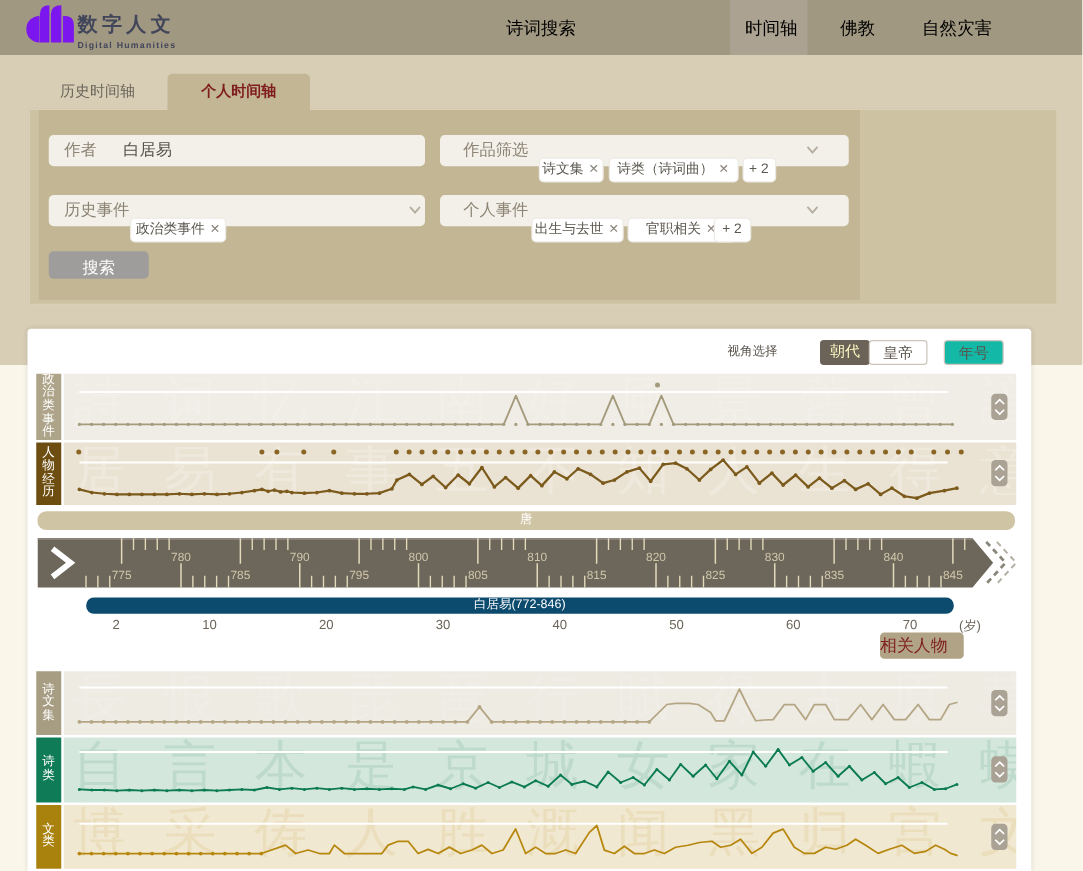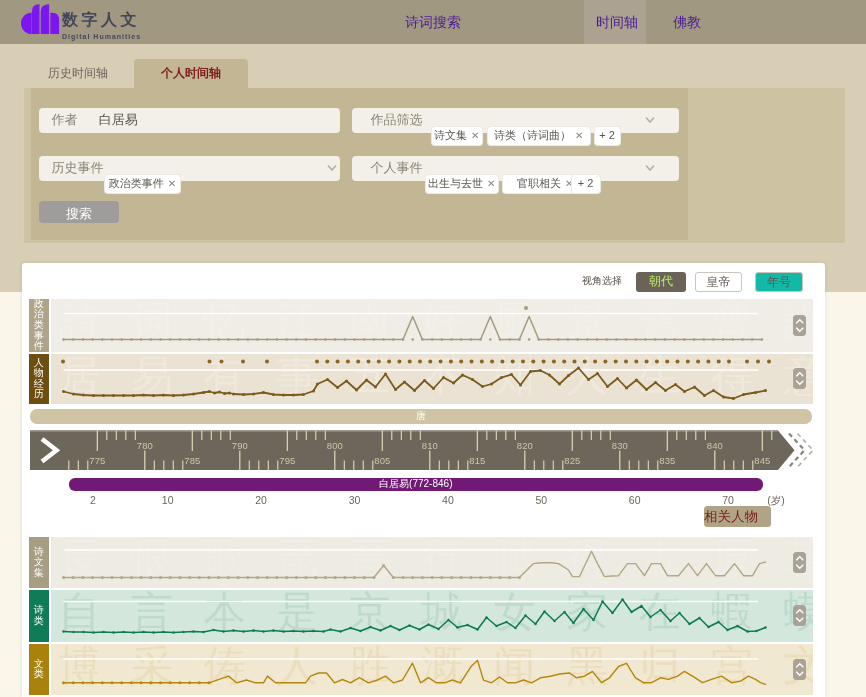--- a/index.html
+++ b/index.html
@@ -1,18 +1,18 @@
 <!DOCTYPE html>
 <html><head><meta charset="utf-8">
 <style>
 *{margin:0;padding:0;box-sizing:border-box}
 html,body{width:866px;height:697px;overflow:hidden;font-family:"Liberation Sans",sans-serif;background:#faf6ea;position:relative}
 #topbeige{position:absolute;left:0;top:44px;width:866px;height:248px;background:#d8ceb6}
 #header{position:absolute;left:0;top:0;width:866px;height:44px;background:#a19881}
-.nav{position:absolute;top:0;height:44px;line-height:44px;color:#4c1d95;font-size:14px;text-align:right;white-space:nowrap}
+.nav{position:absolute;top:0;height:44px;line-height:44px;color:#000000;font-size:14px;text-align:left;white-space:nowrap}
 #navsel{position:absolute;left:584px;top:0;width:62px;height:44px;background:#aba291}
 #brandtxt{position:absolute;left:62px;top:10px;color:#42465b}
 #brandtxt .cn{font-size:16px;letter-spacing:3.5px;font-weight:bold;white-space:nowrap}
 #brandtxt .en{font-size:7px;letter-spacing:1.0px;font-weight:bold;margin-top:2px}
 #tab_in{position:absolute;left:48px;top:60px;width:60px;height:27px;line-height:27px;font-size:12px;color:#6d675c}
 #tab_ac{position:absolute;left:134px;top:59px;width:114px;height:29px;z-index:1;line-height:28px;font-size:12px;color:#7f1d1d;font-weight:bold;text-align:center;background:#c2b694;border-radius:4px 4px 0 0}
 #card{position:absolute;left:22.6px;top:87px;width:823px;height:156.5px;background:#cdc3a3;border:1px solid #d9d0b6}
 #inner{position:absolute;left:30.6px;top:87.5px;width:657px;height:152.5px;background:#c2b694;z-index:1}
 .field{position:absolute;z-index:2;height:24.5px;background:#f3f0e9;border-radius:4px;font-size:13px}
 .flabel{position:absolute;top:0;height:24.5px;line-height:24.5px;color:#8c8475}
@@ -23,41 +23,42 @@
 #sbtn{position:absolute;z-index:2;left:39px;top:201px;width:80px;height:22px;background:#9e9d9b;border-radius:4px;color:#fff;font-size:13px;text-align:center;line-height:26px}
 #wpanel{position:absolute;left:22px;top:263px;width:803px;height:434px;background:#fff;border-radius:3px 3px 0 0;box-shadow:0 0 4px rgba(0,0,0,0.10)}
 #vlabel{position:absolute;left:582px;top:274px;font-size:10px;color:#57504a}
 .vbtn{position:absolute;top:271.5px;height:20.5px;line-height:19px;font-size:12px;text-align:center;border-radius:3px}
 .rlabel{position:absolute;left:29px;width:19.5px;color:#fff;font-size:10px;display:flex;flex-direction:column;align-items:center;justify-content:center}
 .rlabel span{display:block;line-height:10.6px}
 .rplot{position:absolute;left:50.5px;width:762.5px;overflow:hidden}
 .wm{position:absolute;left:8px;top:-6px;font-size:42px;font-family:"Liberation Serif",serif;white-space:nowrap;letter-spacing:10px}
 .sbtn{position:absolute;left:792.5px;width:13.5px;height:21px;background:#aaa295;border-radius:3.5px}
 #tangbar{position:absolute;left:30px;top:409px;width:782px;height:14.5px;background:#cfc4a3;border-radius:7px;color:#fff;font-size:10px;text-align:center;line-height:14.5px}
-#bjy{position:absolute;left:68.8px;top:478px;width:694px;height:12.5px;background:#701a75;border-radius:6px;color:#fff;font-size:10px;text-align:center;line-height:12.5px}
+#bjy{position:absolute;left:68.8px;top:478px;width:694px;height:12.5px;background:#0c4a6e;border-radius:6px;color:#fff;font-size:10px;text-align:center;line-height:12.5px}
 .age{position:absolute;top:493.5px;width:30px;text-align:center;font-size:10.5px;color:#6b6459}
 #relbtn{position:absolute;left:704px;top:506px;width:67px;height:21px;background:#b1a486;border-radius:3.5px;color:#7f1d1d;font-size:13.5px;line-height:21px}
 </style></head>
 <body>
 <div id="topbeige"></div>
 <div id="header">
 <svg style="position:absolute;left:21px;top:3px" width="40" height="33">
 <path d="M10.6,9.7 A10.65,10.65 0 0 0 10.6,31 Z" fill="#7c16ee"></path>
 <path d="M10.9,31 L10.9,8.4 Q10.9,1.2 18.5,1.2 L18.5,31 Z" fill="#7c16ee"></path>
 <path d="M19.7,31 L19.7,8.4 Q19.7,1.2 28.1,1.2 L28.1,31 Z" fill="#7c16ee"></path>
 <path d="M29.3,31 L29.3,9.7 L31,9.7 Q38.1,9.7 38.1,16.8 L38.1,31 Z" fill="#7c16ee"></path>
 </svg>
 <div id="brandtxt">
       <div class="cn">数字人文</div>
       <div class="en">Digital Humanities</div>
     </div>
 <div id="navsel"></div>
 <div class="nav" style="left:404.9px;width:55px">诗词搜索</div>
 <div class="nav" style="left:596px;width:41px">时间轴</div>
 <div class="nav" style="left:672px;width:29px">佛教</div>
+<div class="nav" style="left:737.5px;width:55px">自然灾害</div>
 </div>
 <div id="tab_in">历史时间轴</div>
 <div id="tab_ac">个人时间轴</div>
 <div id="card"></div>
 <div id="inner"></div>
 <div class="field" style="left:39px;top:108px;width:301px">
   <span class="flabel" style="left:12.4px">作者</span>
     <span class="fval" style="left:59.7px">白居易</span>
 </div>
 <div class="field" style="left:351.6px;top:108px;width:327.5px">
@@ -81,21 +82,21 @@
   <span class="tag" style="left:74px;width:72px">出生与去世<span class="x">✕</span></span>
   <span class="tag" style="left:151px;width:85px">官职相关<span class="x">✕</span></span>
   <span class="tag" style="left:220px;width:28px">+ 2</span>
   <svg class="chev" style="left:293px">
       <polyline points="1,1.5 5,6 9,1.5" fill="none" stroke="#b5ada0" stroke-width="1.5"></polyline>
     </svg>
 </div>
 <div id="sbtn">搜索</div>
 <div id="wpanel"></div>
 <div id="vlabel">视角选择</div>
-<div class="vbtn" style="left:636px;width:50px;background:#6b6358;color:#bef264">朝代</div>
+<div class="vbtn" style="left:656px;width:40px;background:#6b6358;color:#fef9c3">朝代</div>
 <div class="vbtn" style="left:695px;width:47px;background:#fff;color:#5a544c;border:1px solid #ccc5ba">皇帝</div>
 <div class="vbtn" style="left:755px;width:48px;background:#14b8a6;color:#5a544c;border:1px solid #ccc5ba">年号</div>
 <div class="rlabel" style="top:299px;height:52.5px;background:#aea489">
     <span>政</span>
     <span>治</span>
     <span>类</span>
     <span>事</span>
     <span>件</span>
   </div>
 <div class="rplot" style="top:299px;height:52.5px;background:#f0ede6">

